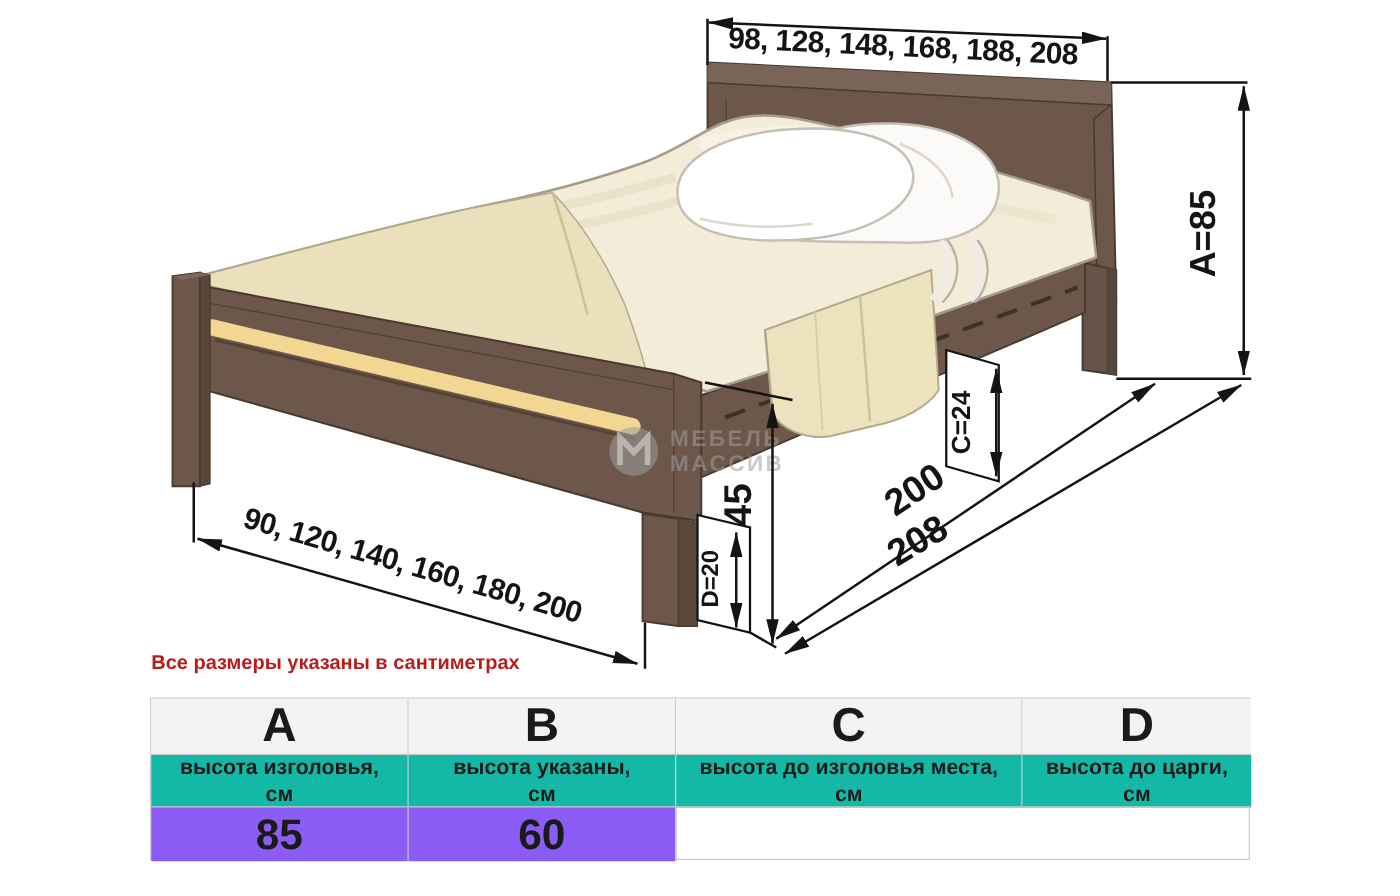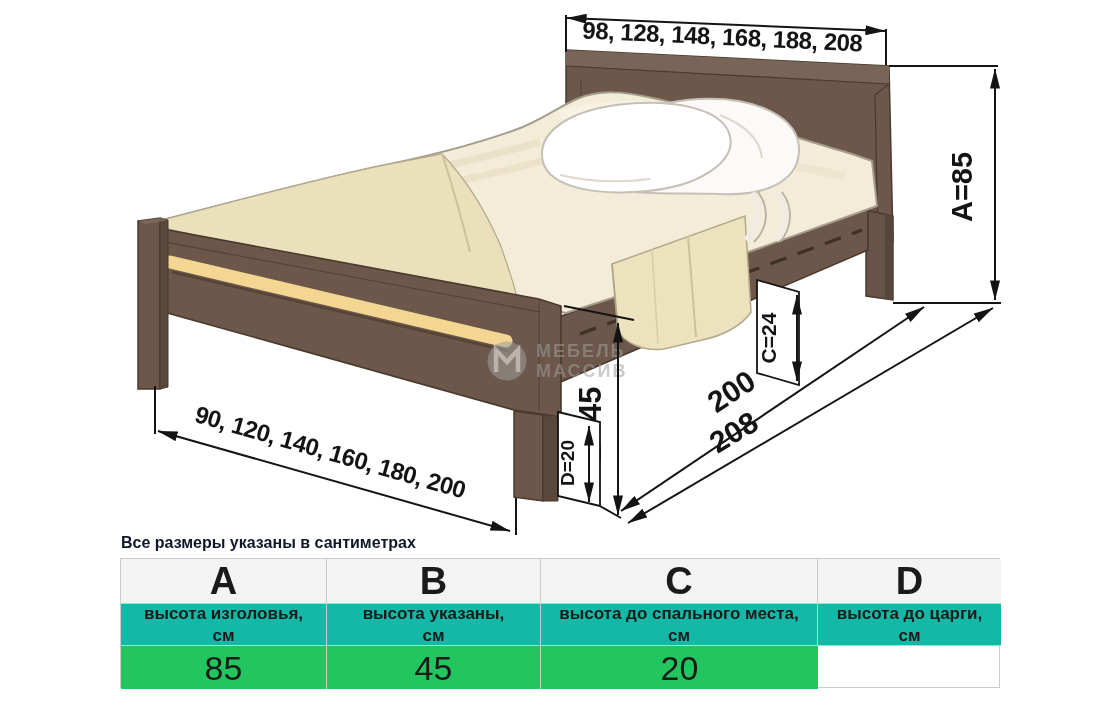--- a/index.html
+++ b/index.html
@@ -2,32 +2,32 @@
 <html><head>
 <meta charset="utf-8">
 <style>
   html,body{margin:0;padding:0;background:#ffffff;}
   .page{position:relative;width:1120px;height:717px;background:#ffffff;overflow:hidden;
         font-family:"Liberation Sans",sans-serif;}
   .diagram-wrap{position:absolute;left:0;top:0;width:1120px;height:560px;}
   svg text{font-family:"Liberation Sans",sans-serif;}
   .dt{font-weight:bold;fill:#141414;}
   .wm-text{font-weight:bold;fill:#9F9F9F;letter-spacing:2px;}
-  .caption{position:absolute;left:121px;top:534px;font-size:16px;font-weight:bold;color:#0f172a;}
+  .caption{position:absolute;left:121px;top:522px;font-size:16px;font-weight:bold;color:#b91c1c;}
   .dim-table{position:absolute;left:120px;top:558px;width:880px;height:130px;
              display:grid;grid-template-columns:206px 214px 277px 183px;grid-template-rows:45px 42px 43px;
              border:1px solid #CBCBCB;box-sizing:border-box;background:#fff;}
   .cell{display:flex;flex-direction:column;align-items:center;justify-content:center;
         border-right:1px solid #CBCBCB;border-bottom:1px solid #CBCBCB;box-sizing:border-box;
         color:#1A1A1A;text-align:center;}
   .cell.lastcol{border-right:none;}
   .cell.lastrow{border-bottom:none;}
   .cell.letter{font-size:38px;font-weight:bold;background:#F3F3F3;line-height:1;}
   .cell.desc{font-size:17px;font-weight:bold;background:#14b8a6;line-height:1.25;}
-  .cell.value{font-size:34px;font-weight:normal;background:#22c55e;line-height:1;}
+  .cell.value{font-size:34px;font-weight:bold;background:#8b5cf6;line-height:1;}
 </style>
 </head>
 <body>
 
 <div class="page">
 
   <div class="diagram-wrap">
     <svg width="1120" height="560" viewBox="0 0 1120 560">
       <defs>
         <marker id="arw" viewBox="0 0 10 5" refX="9.8" refY="2.5" markerWidth="10" markerHeight="5" orient="auto-start-reverse">
@@ -179,26 +179,25 @@
 
     <div class="cell desc">
       <span>высота изголовья,</span>
       <span>см</span>
     </div>
     <div class="cell desc">
       <span>высота указаны,</span>
       <span>см</span>
     </div>
     <div class="cell desc">
-      <span>высота до спального места,</span>
+      <span>высота до изголовья места,</span>
       <span>см</span>
     </div>
     <div class="cell desc lastcol">
       <span>высота до царги,</span>
       <span>см</span>
     </div>
 
     <div class="cell value lastrow">85</div>
-    <div class="cell value lastrow">45</div>
-    <div class="cell value lastrow lastcol">20</div>
+    <div class="cell value lastrow">60</div>
   </div>
 
 </div>
 
 </body></html>

